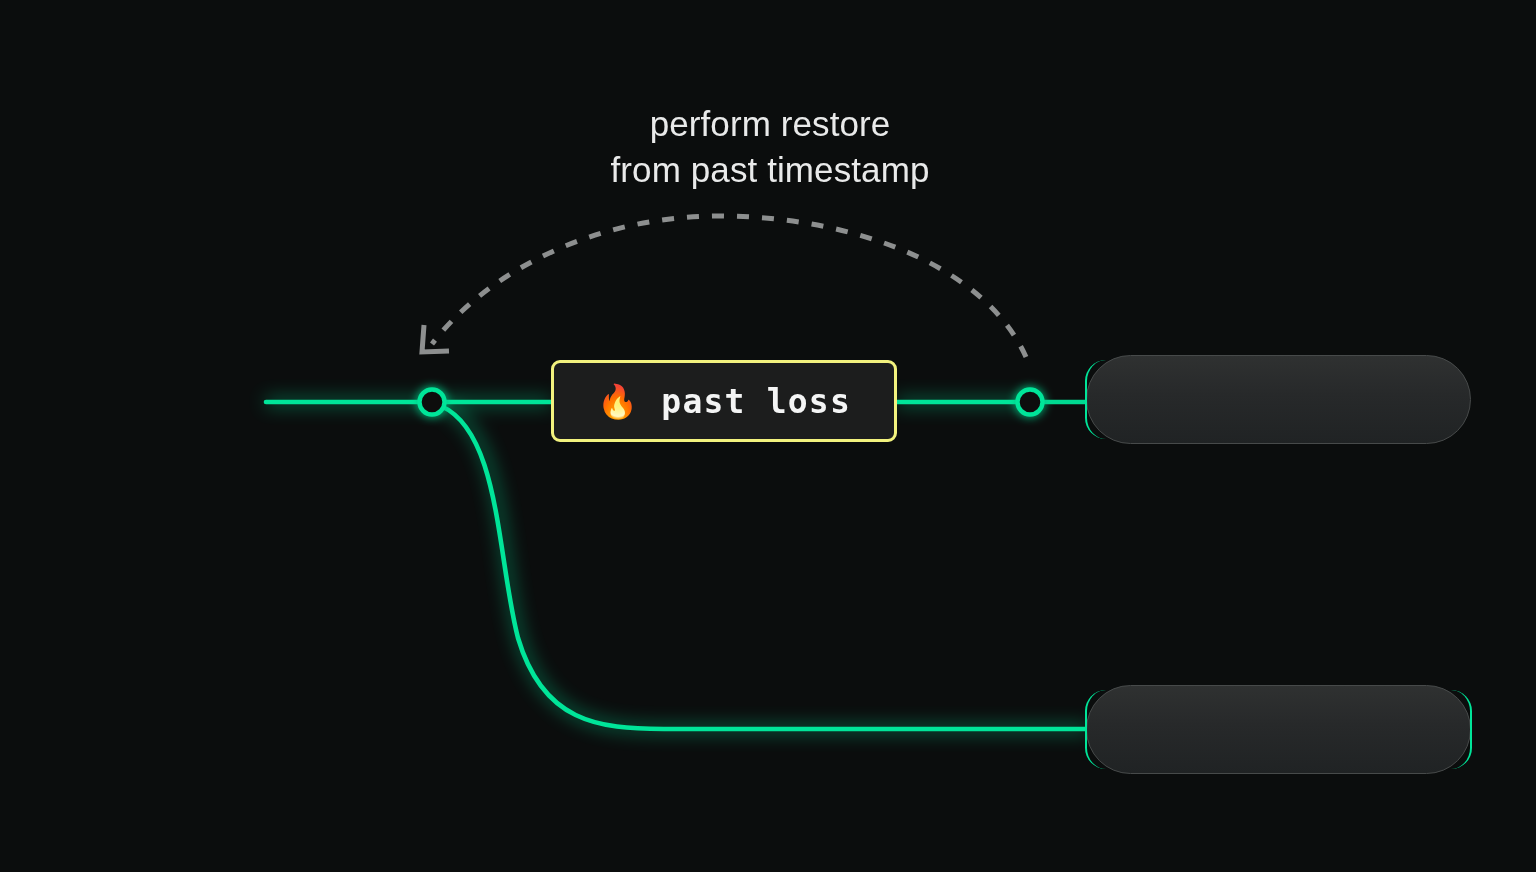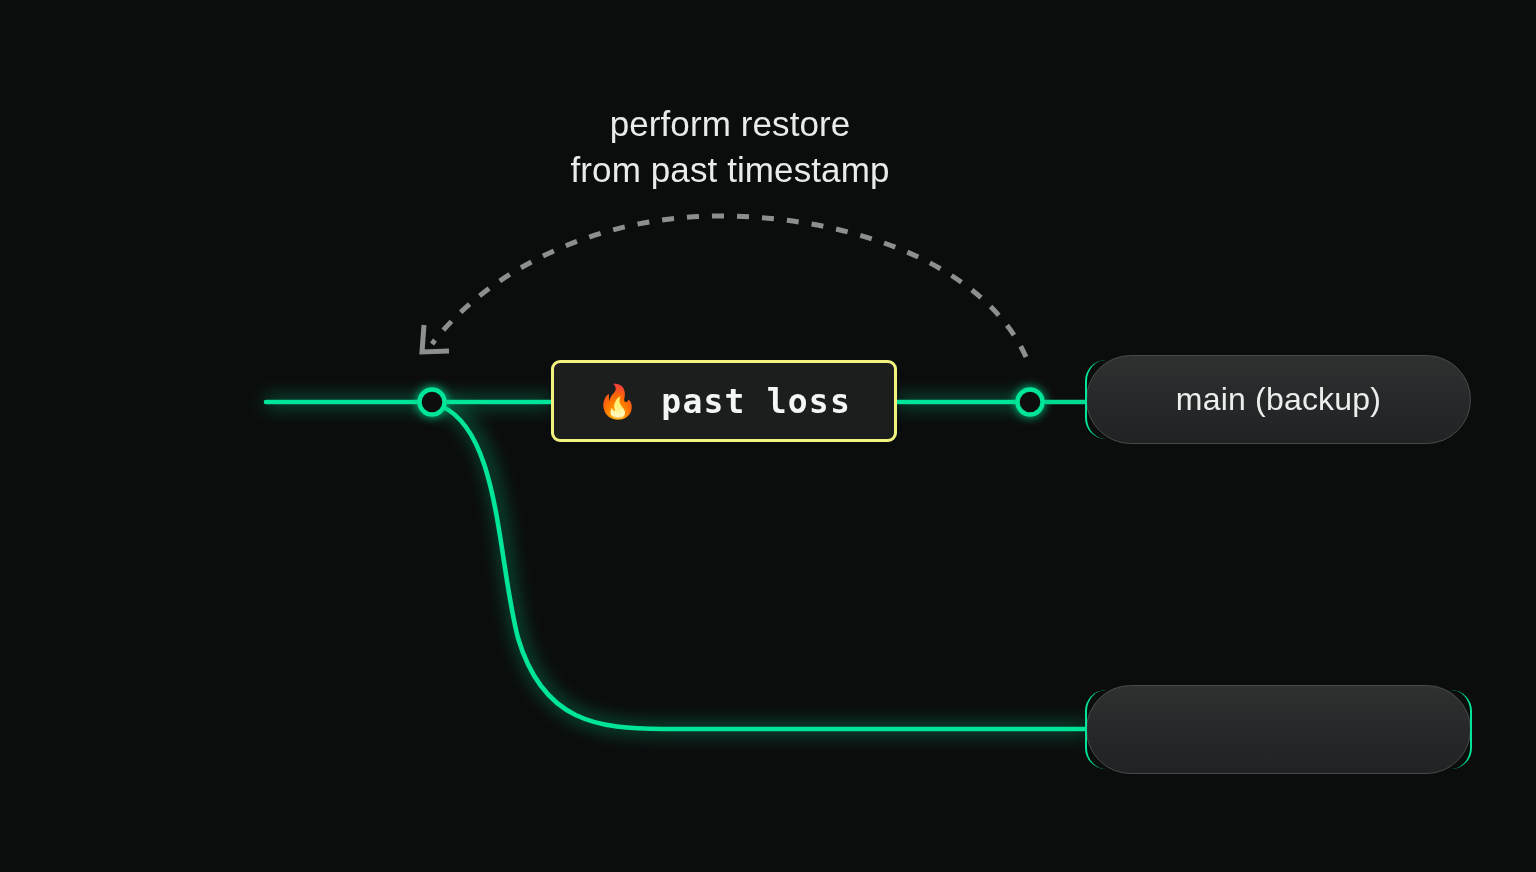--- a/index.html
+++ b/index.html
@@ -35,20 +35,21 @@
     position: absolute;
     left: 0;
     top: 101px;
     width: 1460px;
     text-align: center;
     color: #e9eaea;
     font-size: 35px;
     line-height: 46px;
     letter-spacing: 0.1px;
     white-space: pre-line;
+    padding-left: 40px;
   }
 
   
   .node {
     position: absolute;
     display: flex;
     align-items: center;
     justify-content: center;
     border-radius: 999px;
     box-sizing: border-box;
@@ -206,21 +207,20 @@
 
 
   <div class="event-box">
     <span class="event-emoji">🔥</span>
     <span>past loss</span>
   </div>
 
   <div class="node node-gray node-backup">
     <span class="edge-light left"></span>
     <span class="rim left"></span>
-    <span>main (backup)</span>
   </div>
 
   <div class="node node-gray node-restored">
     <span class="edge-light left"></span>
     <span class="rim left"></span>
     <span class="edge-light right"></span>
     <span class="rim right"></span>
   </div>
 
 </div>

